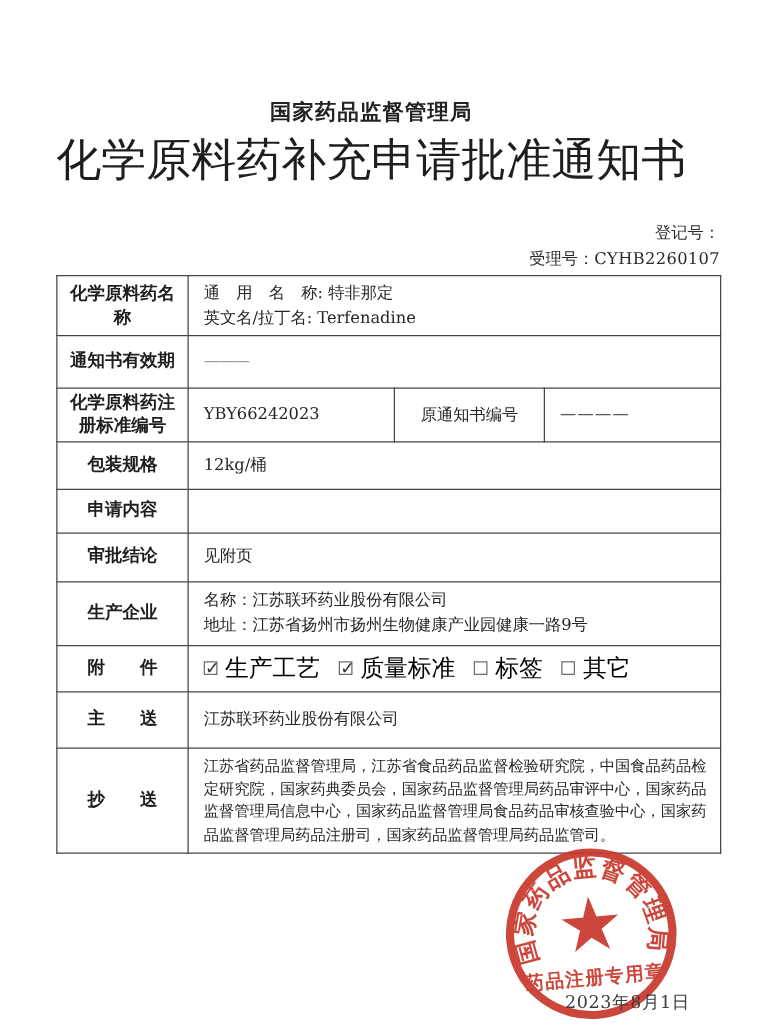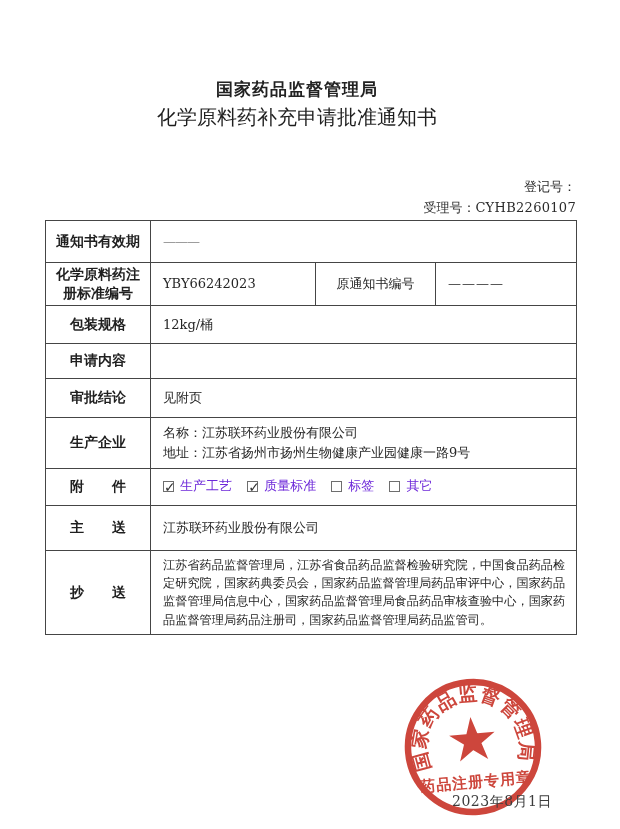--- a/index.html
+++ b/index.html
@@ -14,21 +14,21 @@
   }
   .org-header{
     position:absolute; top:78px; left:0; width:594px;
     text-align:center;
     font-family:"DejaVu Sans","Liberation Sans",sans-serif;
     font-weight:700; font-size:17px; letter-spacing:1px; color:#222;
   }
   .doc-title{
     position:absolute; top:104px; left:0; width:594px;
     text-align:center;
-    font-size:20px; font-weight:400; color:#1e1e1e; letter-spacing:0px;
+    font-size:36px; font-weight:400; color:#1e1e1e; letter-spacing:0px;
     white-space:nowrap;
   }
   .meta{ position:absolute; left:45px; top:176px; width:531px; font-size:13px; color:#2b2b2b;}
   .meta-row{ display:flex; justify-content:flex-end; line-height:21px;}
   .meta .num{ font-family:"DejaVu Serif","Liberation Serif",serif; letter-spacing:.3px;}
 
   table.doc{
     position:absolute; left:45px; top:220px; width:531px;
     border-collapse:collapse; table-layout:fixed;
     font-size:13px; color:var(--ink);
@@ -40,21 +40,21 @@
   table.doc th{
     font-size:14px; font-weight:700; text-align:center;
     padding:2px 4px; color:#1f1f1f; line-height:1.35;
   }
   table.doc td.val{ text-align:left; padding:3px 10px 3px 12px; line-height:1.5;}
   td.center{ text-align:center; font-weight:400; font-size:13px;}
   .line2{ line-height:1.6;}
   .dash-muted{ color:#8d8d8d; letter-spacing:-1px;}
   .dash-dark{ color:#3a3a3a; letter-spacing:1px;}
   .cc-text{ font-size:12.2px; line-height:1.45; text-align:justify; padding:5px 8px 5px 12px !important;}
-  .cb{ display:inline-flex; align-items:center; margin-right:11px; font-size:13px; color:#6d28d9;}
+  .cb{ display:inline-flex; align-items:center; margin-right:11px; font-size:19px; color:#000000;}
   .cb .box{ width:11px; height:11px; border:1px solid #6e6e6e; margin-right:6px; position:relative; background:#fff;}
   .cb.checked .box::after{
     content:"\2713"; position:absolute; left:0px; top:-5px;
     font-size:14px; color:#333; font-family:"DejaVu Sans",sans-serif;
   }
   .stamp{
     position:absolute; left:400px; top:674px; width:146px; height:146px;
     opacity:.92; pointer-events:none;
   }
   .stamp text{ font-family:"DejaVu Serif","Liberation Serif",serif; }
@@ -80,20 +80,27 @@
 </div>
 
 <table class="doc">
   <colgroup>
       <col style="width:105px">
       <col style="width:165px">
       <col style="width:120px">
       <col style="width:141px">
     </colgroup>
   <tbody>
+      <tr style="height:48px">
+    <th>化学原料药名称</th>
+    <td class="val line2" colspan="3">
+      <div>通　用　名　称: 特非那定</div>
+      <div>英文名/拉丁名: Terfenadine</div>
+    </td>
+  </tr>
   <tr style="height:42px">
     <th>通知书有效期</th>
     <td class="val dash-muted" colspan="3">———</td>
   </tr>
   <tr style="height:40px">
     <th>化学原料药注册标准编号</th>
     <td class="val">YBY66242023</td>
     <td class="center">原通知书编号</td>
     <td class="val dash-dark">————</td>
   </tr>

